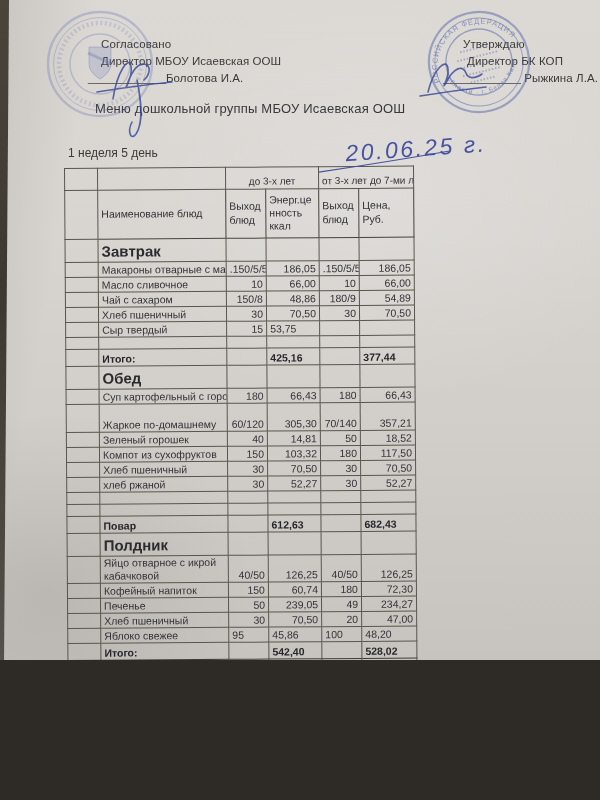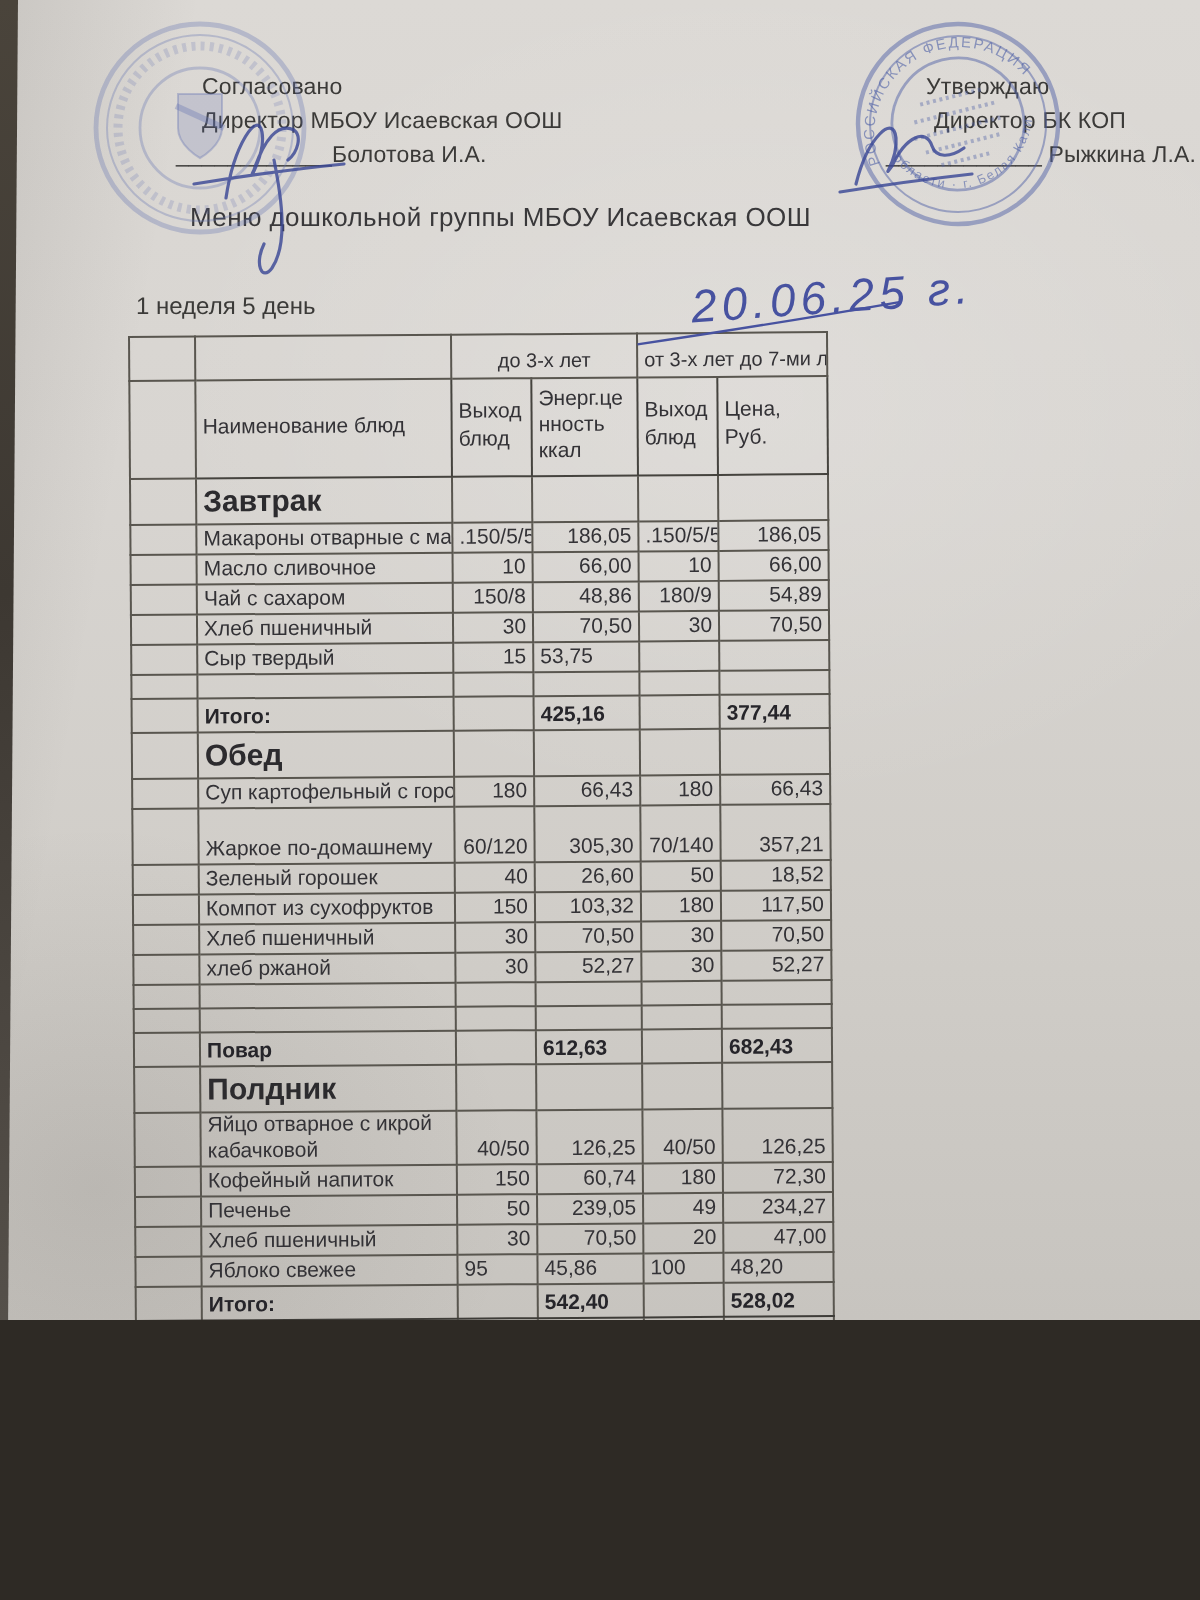--- a/index.html
+++ b/index.html
@@ -185,21 +185,21 @@
               <td class="">Жаркое по-домашнему</td>
               <td class="val">60/120</td>
               <td class="val">305,30</td>
               <td class="val">70/140</td>
               <td class="val">357,21</td>
             </tr>
             <tr class="item">
               <td class="c0"></td>
               <td class="">Зеленый горошек</td>
               <td class="val">40</td>
-              <td class="val">26,60</td>
+              <td class="val">14,81</td>
               <td class="val">50</td>
               <td class="val">18,52</td>
             </tr>
             <tr class="item">
               <td class="c0"></td>
               <td class="">Компот из сухофруктов</td>
               <td class="val">150</td>
               <td class="val">103,32</td>
               <td class="val">180</td>
               <td class="val">117,50</td>

